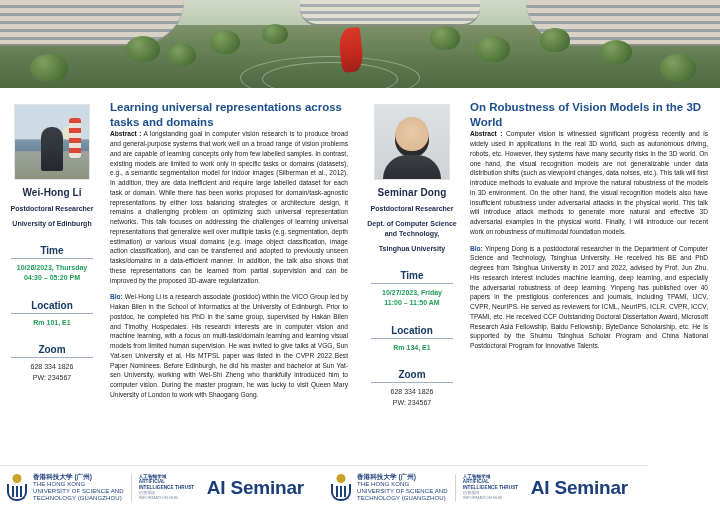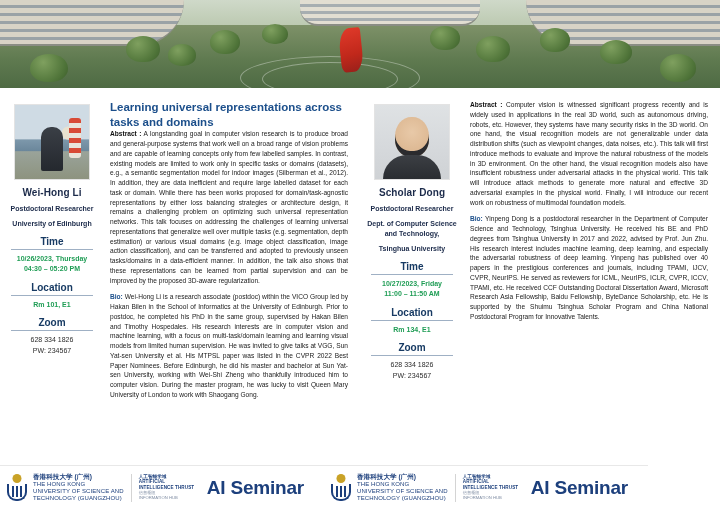--- a/index.html
+++ b/index.html
@@ -91,21 +91,21 @@
     content:""; position:absolute; left:50%; bottom:0; width:58px; height:24px;
     transform: translateX(-50%);
     background: linear-gradient(180deg, #3c3f44 0%, #2a2d31 100%);
     border-radius: 28px 28px 0 0;
   }
 
   .sp-name { font-size: 10px; font-weight: bold; color: #1b2a4a; margin: 2px 0 6px 0; letter-spacing:.1px;}
   .sp-role { font-size: 7px; font-weight: bold; color: #1b2a4a; line-height: 1.35; margin-bottom: 6px; }
   .sp-aff  { font-size: 7px; font-weight: bold; color: #1b2a4a; line-height: 1.35; margin-bottom: 6px; }
 
-  .sect { margin-top: 7px; }
+  .sect { margin-top: 16px; }
   .sect-h {
     font-size: 10px; font-weight: bold; color: #173a63;
     padding-bottom: 2px; margin: 0 6px;
     border-bottom: 1.5px solid #9fb0c4;
   }
   .sect-v {
     font-size: 7px; font-weight: bold; color: #1f9d55; line-height: 1.5; margin-top: 4px;
   }
   .sect-v.plain { color: #2c2c2c; font-weight: normal; }
 
@@ -200,21 +200,21 @@
       <div class="right-col">
         <div class="title">Learning universal representations across tasks and domains</div>
         <div class="para"><span class="lbl-abstract">Abstract :</span><span> A longstanding goal in computer vision research is to produce broad and general-purpose systems that work well on a broad range of vision problems and are capable of learning concepts only from few labelled samples. In contrast, existing models are limited to work only in specific tasks or domains (datasets), e.g., a semantic segmentation model for indoor images (Silberman et al., 2012). In addition, they are data inefficient and require large labelled dataset for each task or domain. While there has been works proposed for domain/task-agnostic representations by either loss balancing strategies or architecture design, it remains a challenging problem on optimizing such universal representation networks. This talk focuses on addressing the challenges of learning universal representations that generalize well over multiple tasks (e.g. segmentation, depth estimation) or various visual domains (e.g. image object classification, image action classification), and can be transferred and adopted to previously unseen tasks/domains in a data-efficient manner. In addition, the talk also shows that these representations can be learned from partial supervision and can be improved by the proposed 3D-aware regularization.</span></div>
         <div class="para"><span class="lbl-bio">Bio:</span><span> Wei-Hong Li is a research associate (postdoc) within the VICO Group led by Hakan Bilen in the School of Informatics at the University of Edinburgh. Prior to postdoc, he completed his PhD in the same group, supervised by Hakan Bilen and Timothy Hospedales. His research interests are in computer vision and machine learning, with a focus on multi-task/domain learning and learning visual models from limited human supervision. He was invited to give talks at VGG, Sun Yat-sen University et al. His MTPSL paper was listed in the CVPR 2022 Best Paper Nominees. Before Edinburgh, he did his master and bachelor at Sun Yat-sen University, working with Wei-Shi Zheng who thankfully introduced him to computer vision. During the master program, he was lucky to visit Queen Mary University of London to work with Shaogang Gong.</span></div>
       </div>
     </div>
 
     <div class="poster">
       <div class="left-col">
         <div class="photo p2"></div>
-        <div class="sp-name">Scholar Dong</div>
+        <div class="sp-name">Seminar Dong</div>
         <div class="sp-role">Postdoctoral Researcher</div>
         <div class="sp-aff">Dept. of Computer Science and Technology,</div>
         <div class="sp-aff">Tsinghua University</div>
 
         <div class="sect">
           <div class="sect-h">Time</div>
           <div class="sect-v">10/27/2023, Friday</div>
           <div class="sect-v" style="margin-top:0">11:00 – 11:50 AM</div>
         </div>
 
@@ -224,20 +224,21 @@
         </div>
 
         <div class="sect">
           <div class="sect-h">Zoom</div>
           <div class="sect-v plain">628 334 1826</div>
           <div class="sect-v plain" style="margin-top:0">PW: 234567</div>
         </div>
       </div>
 
       <div class="right-col">
+        <div class="title">On Robustness of Vision Models in the 3D World</div>
         <div class="para"><span class="lbl-abstract">Abstract :</span><span> Computer vision is witnessed significant progress recently and is widely used in applications in the real 3D world, such as autonomous driving, robots, etc. However, they systems have many security risks in the 3D world. On one hand, the visual recognition models are not generalizable under data distribution shifts (such as viewpoint changes, data noises, etc.). This talk will first introduce methods to evaluate and improve the natural robustness of the models in 3D environment. On the other hand, the visual recognition models also have insufficient robustness under adversarial attacks in the physical world. This talk will introduce attack methods to generate more natural and effective 3D adversarial examples in the physical world. Finally, I will introduce our recent work on robustness of multimodal foundation models.</span></div>
         <div class="para"><span class="lbl-bio">Bio:</span><span> Yinpeng Dong is a postdoctoral researcher in the Department of Computer Science and Technology, Tsinghua University. He received his BE and PhD degrees from Tsinghua University in 2017 and 2022, advised by Prof. Jun Zhu. His research interest includes machine learning, deep learning, and especially the adversarial robustness of deep learning. Yinpeng has published over 40 papers in the prestigious conferences and journals, including TPAMI, IJCV, CVPR, NeurIPS. He served as reviewers for ICML, NeurIPS, ICLR, CVPR, ICCV, TPAMI, etc. He received CCF Outstanding Doctoral Dissertation Award, Microsoft Research Asia Fellowship, Baidu Fellowship, ByteDance Scholarship, etc. He is supported by the Shuimu Tsinghua Scholar Program and China National Postdoctoral Program for Innovative Talents.</span></div>
       </div>
     </div>
   </div>
 
   <div class="footer">
 
     <div class="foot-half">
       <div class="hkust-logo">

